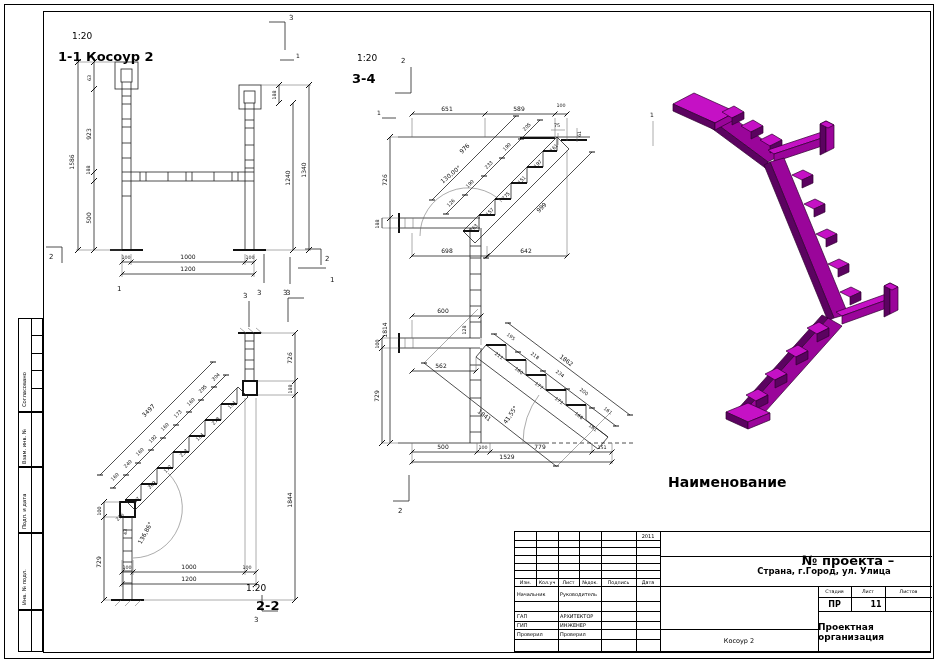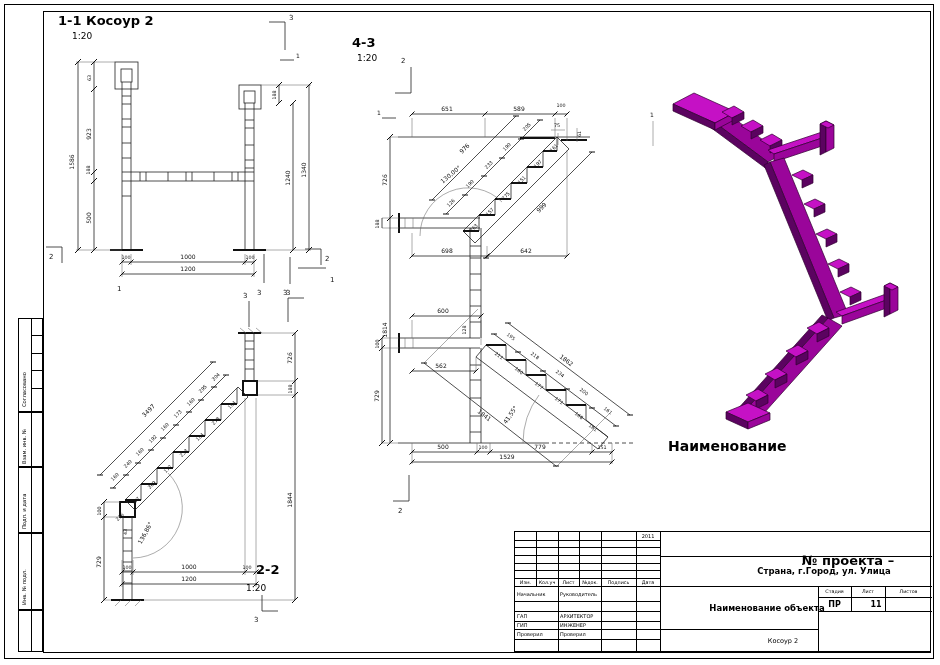--- a/index.html
+++ b/index.html
@@ -1,20 +1,20 @@
 <!DOCTYPE html>
 <html style="--axo_light: #c511c5; --axo_mid: #9a059a; --axo_dark: #5b0360; --line: #1f1f1f;"><head>
 <meta charset="utf-8">
 <style>
   html,body{margin:0;padding:0;background:#e8e8e8;}
   .sheet{position:relative;width:940px;height:665px;background:#ffffff;font-family:"DejaVu Sans",sans-serif;overflow:hidden;}
   .outer-border{position:absolute;left:4px;top:4px;width:930px;height:655px;border:1px solid #000;box-sizing:border-box;}
   .frame{position:absolute;left:43px;top:11px;width:888px;height:642px;border:1.4px solid #000;box-sizing:border-box;}
   .abs{position:absolute;}
-  .vt{font-weight:bold;font-size:13px;color:#000;white-space:nowrap;}
+  .vt{font-weight:bold;font-size:13px;color:#000;white-space:nowrap;margin-top:36px;}
   .vs{font-size:9px;color:#000;white-space:nowrap;}
   svg{position:absolute;left:0;top:0;}
   .ln{stroke:#222;stroke-width:.8;fill:none;}
   .thk{stroke:#111;stroke-width:2;fill:none;}
   .thin{stroke:#666;stroke-width:.55;fill:none;}
   .tk{stroke:#111;stroke-width:1;fill:none;}
   text{font-family:"DejaVu Sans",sans-serif;font-size:6px;fill:#111;stroke:none;}
   text.dts{font-size:4.8px;}
   text.mk{font-size:7px;}
   text.mid{text-anchor:middle;}
@@ -26,21 +26,21 @@
   .scell{position:absolute;left:0;width:25px;border:1px solid #000;box-sizing:border-box;}
   .scol{position:absolute;left:12px;top:0;width:13px;height:100%;border-left:1px solid #000;box-sizing:border-box;}
   .srow{border-bottom:1px solid #000;box-sizing:border-box;}
   .vlabel{position:absolute;left:2px;transform:rotate(-90deg);transform-origin:left top;font-size:5.2px;color:#000;white-space:nowrap;}
   
   .tb{position:absolute;left:514px;top:531px;width:417px;height:121px;border:1.4px solid #000;box-sizing:border-box;}
   .hl{position:absolute;background:#000;height:1px;}
   .vl{position:absolute;background:#000;width:1px;}
   .cell{position:absolute;display:flex;align-items:center;justify-content:center;color:#000;overflow:hidden;}
   .cl{justify-content:flex-start;padding-left:2px;}
-  .f48{font-size:4.8px;} .f5{font-size:5px;} .f65{font-size:6.5px;padding-left:44px;}
+  .f48{font-size:4.8px;} .f5{font-size:5px;} .f65{font-size:6.5px;}
   .f8b{font-size:8px;font-weight:bold;} .f85b{font-size:8.5px;font-weight:bold;margin-left:28px;}
   .f9b{font-size:9px;font-weight:bold;} .f13b{font-size:13px;font-weight:bold;}
 </style>
 </head>
 <body>
 
 <div class="sheet">
   <div class="outer-border"></div>
   <div class="frame"></div>
 
@@ -518,21 +518,21 @@
       <polygon class="axL" points="746,395 758,389 768,395 756,401"></polygon>
         <polygon class="axD" points="756,401 768,395 768,403 756,409"></polygon>
       <polygon class="axL" points="726,412 748,403 770,413 748,422"></polygon>
       <polygon class="axD" points="726,412 748,422 748,429 726,419"></polygon>
       <polygon class="axM" points="748,422 770,413 770,420 748,429"></polygon>
     </g>
   </svg>
 
   <div class="abs vt" style="left:58px;top:13px;">1-1 Косоур 2</div>
   <div class="abs vs" style="left:72px;top:31px;">1:20</div>
-  <div class="abs vt" style="left:352px;top:35px;">4-3</div>
+  <div class="abs vt" style="left:352px;top:35px;">3-4</div>
   <div class="abs vs" style="left:357px;top:53px;">1:20</div>
   <div class="abs vt" style="left:256px;top:562px;">2-2</div>
   <div class="abs vs" style="left:246px;top:583px;">1:20</div>
   <div class="abs vt" style="left:668px;top:438px;font-size:14px;">Наименование</div>
 
   <div class="stamp">
     <div class="scell" style="top:0;height:94px;">
       <div class="vlabel" style="top:88px;">Согласовано</div>
       <div class="scol">
         <div class="srow" style="height:19%;"></div>
@@ -596,22 +596,22 @@
     <div class="cell f5 cl" style="left:0;top:54px;width:43px;height:15px;">Начальник</div>
     <div class="cell f5 cl" style="left:43px;top:54px;width:43px;height:15px;">Руководитель</div>
     <div class="cell f5 cl" style="left:0;top:79px;width:43px;height:10px;">ГАП</div>
     <div class="cell f5 cl" style="left:43px;top:79px;width:43px;height:10px;">АРХИТЕКТОР</div>
     <div class="cell f5 cl" style="left:0;top:89px;width:43px;height:8px;">ГИП</div>
     <div class="cell f5 cl" style="left:43px;top:89px;width:43px;height:8px;">ИНЖЕНЕР</div>
     <div class="cell f5 cl" style="left:0;top:97px;width:43px;height:10px;">Проверил</div>
     <div class="cell f5 cl" style="left:43px;top:97px;width:43px;height:10px;">Проверил</div>
     <div class="cell f13b" style="left:145px;top:16px;width:320px;height:24px;padding-left:28px;">№ проекта –</div>
     <div class="cell f85b" style="left:145px;top:24px;width:272px;height:30px;">Страна, г.Город, ул. Улица</div>
-    <div class="cell f85b" style="left:145px;top:54px;width:158px;height:43px;">Наименование объекта</div>
     <div class="cell f65" style="left:145px;top:97px;width:158px;height:24px;">Косоур 2</div>
     <div class="cell f48" style="left:303px;top:54px;width:33px;height:11px;">Стадия</div>
     <div class="cell f48" style="left:336px;top:54px;width:34px;height:11px;">Лист</div>
     <div class="cell f48" style="left:370px;top:54px;width:47px;height:11px;">Листов</div>
     <div class="cell f8b" style="left:303px;top:65px;width:33px;height:14px;">ПР</div>
     <div class="cell f8b" style="left:336px;top:65px;width:34px;height:14px;margin-left:8px;">11</div>
     <div class="cell f8b" style="left:370px;top:65px;width:47px;height:14px;"></div>
+    <div class="cell f9b" style="left:303px;top:79px;width:114px;height:42px;">Проектная организация</div>
   </div>
 </div>
 
 </body></html>

